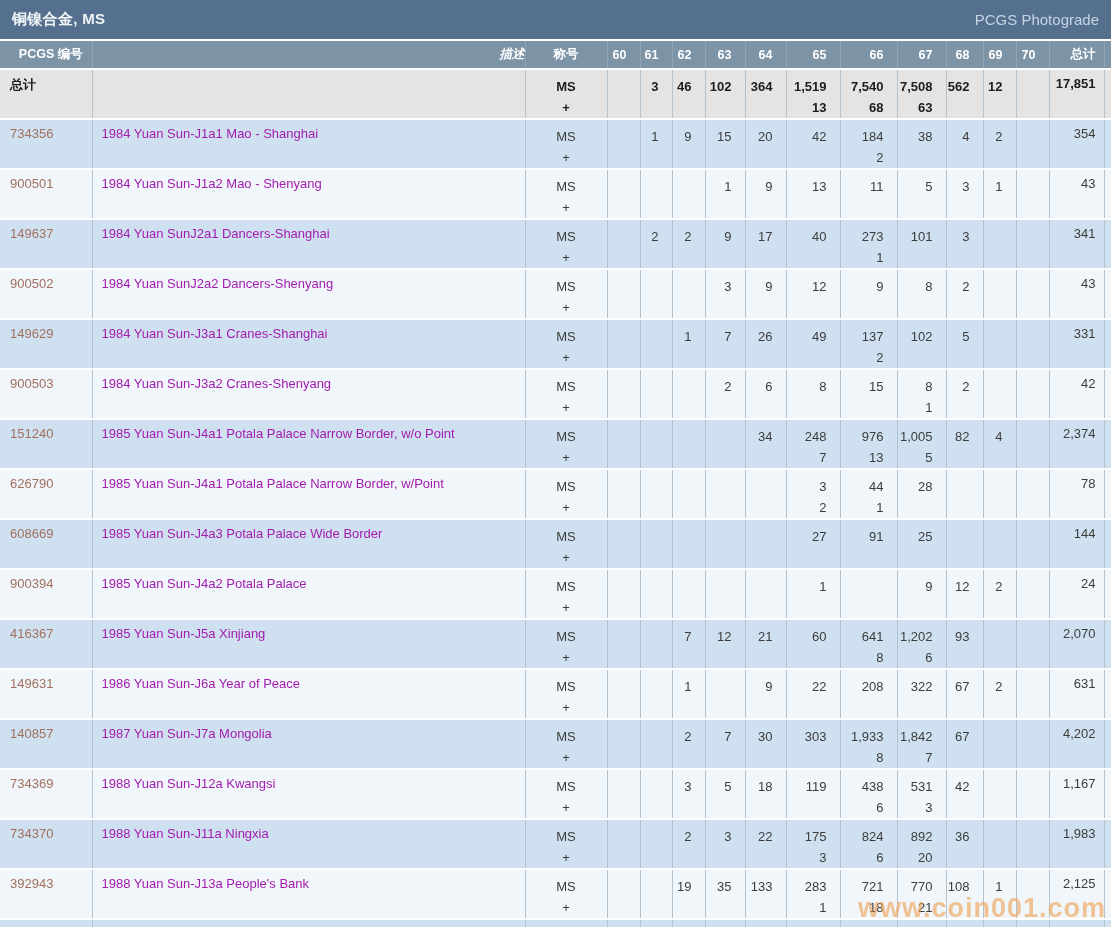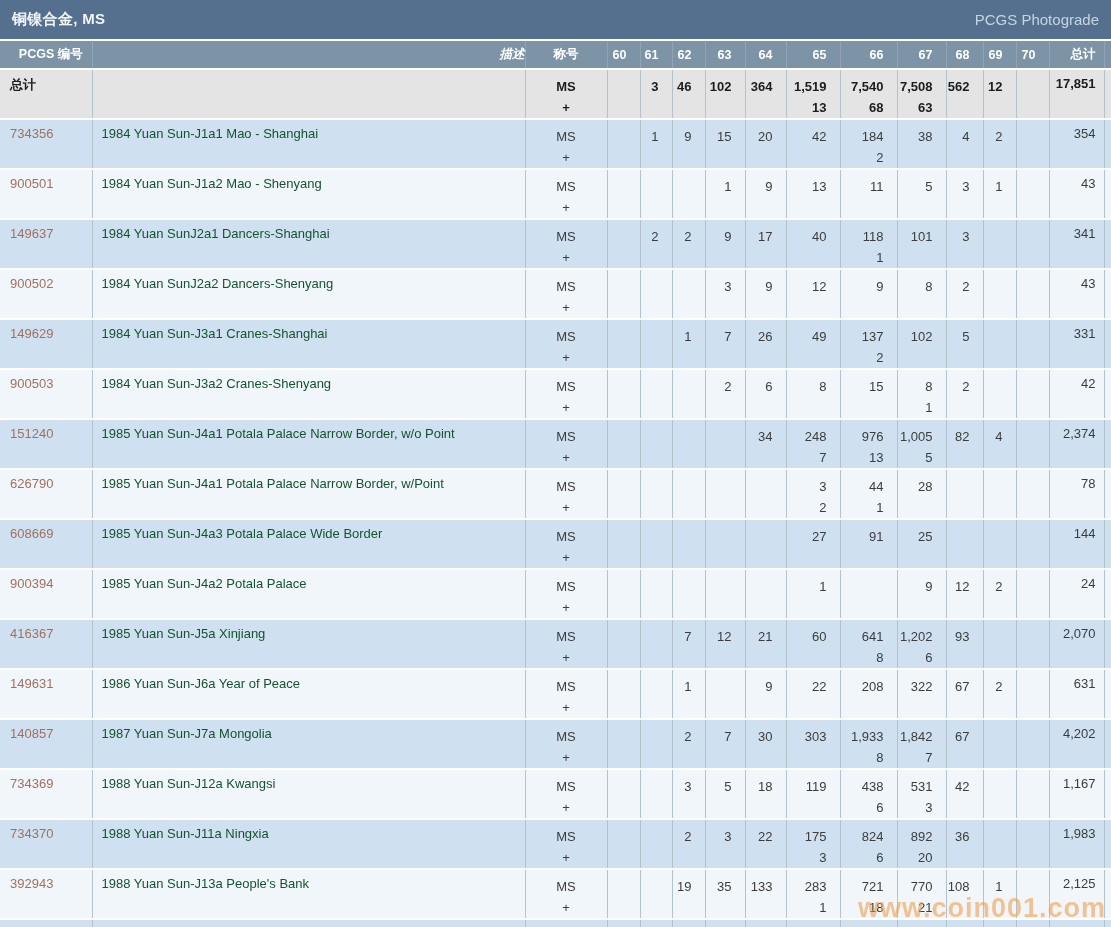--- a/index.html
+++ b/index.html
@@ -40,21 +40,21 @@
     border-left:1px solid #b3c2cf; border-bottom:2px solid #ffffff;
     overflow:hidden;
   }
   tbody td:first-child { border-left:none; }
   tbody tr.row-totals td { height:48px; font-weight:bold; background:#e4e4e4; color:#1c1c1c; }
   tbody tr.row-blue td  { background:#cfe1f0; }
   tbody tr.row-light td { background:#f1f6fa; }
 
   .c-pcgs  { padding-left:10px; white-space:nowrap; }
   .c-pcgs a { color:#a1705f; text-decoration:none; cursor:pointer; }
-  .c-desc  { padding-left:9px; color:#14532d; }
+  .c-desc  { padding-left:9px; color:#a21caf; }
   .c-desig { text-align:center; }
   .c-grade { text-align:right; padding-right:13px; }
   .c-total { text-align:right; padding-right:8px; }
   .c-edge  {}
 
   .l1, .l2 { line-height:21px; min-height:21px; }
 
   .watermark {
     position:absolute; right:5px; bottom:3px;
     font-size:27px; font-weight:bold; letter-spacing:1px;
@@ -296,21 +296,21 @@
         </td>
         <td class="c-grade">
           <div class="l1">17</div>
           <div class="l2"></div>
         </td>
         <td class="c-grade">
           <div class="l1">40</div>
           <div class="l2"></div>
         </td>
         <td class="c-grade">
-          <div class="l1">118</div>
+          <div class="l1">273</div>
           <div class="l2">1</div>
         </td>
         <td class="c-grade">
           <div class="l1">101</div>
           <div class="l2"></div>
         </td>
         <td class="c-grade">
           <div class="l1">3</div>
           <div class="l2"></div>
         </td>

